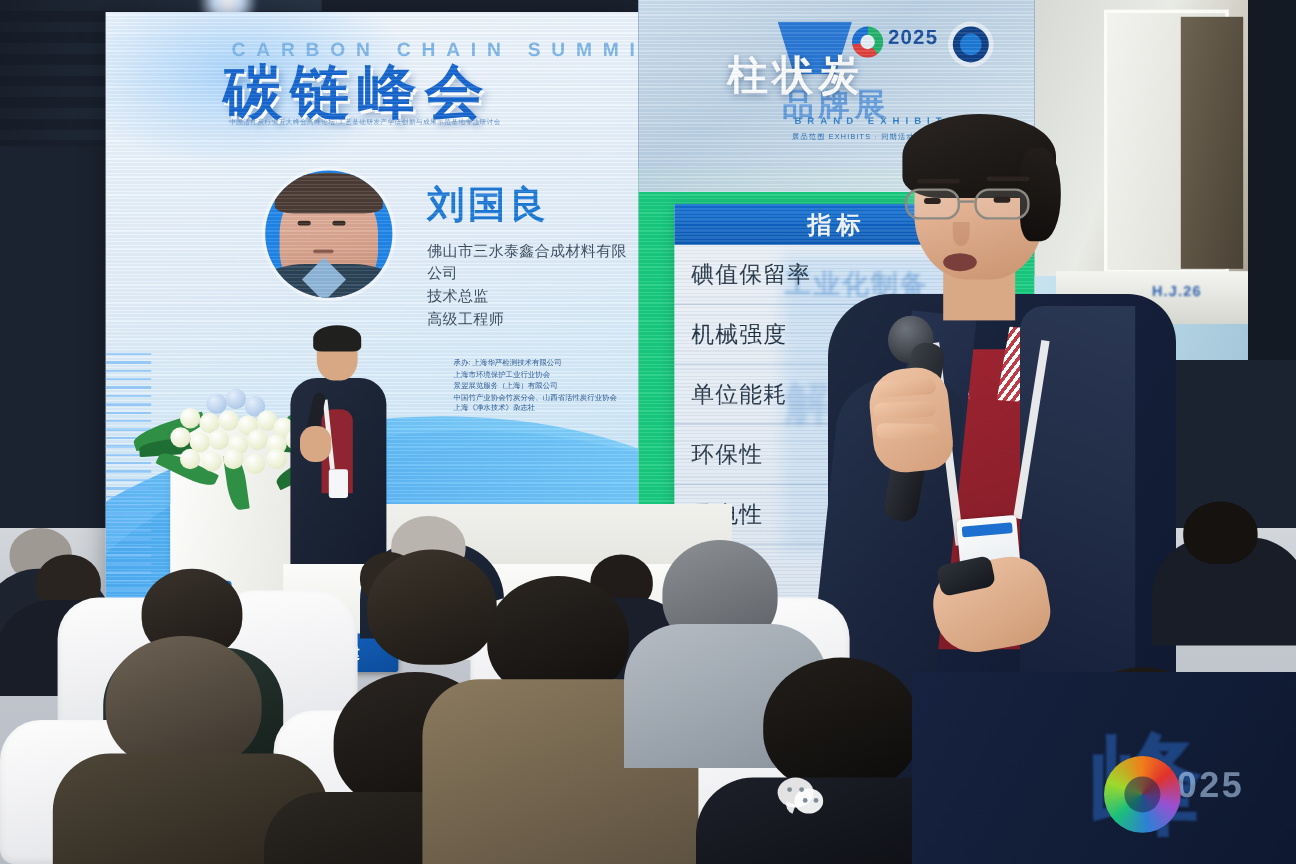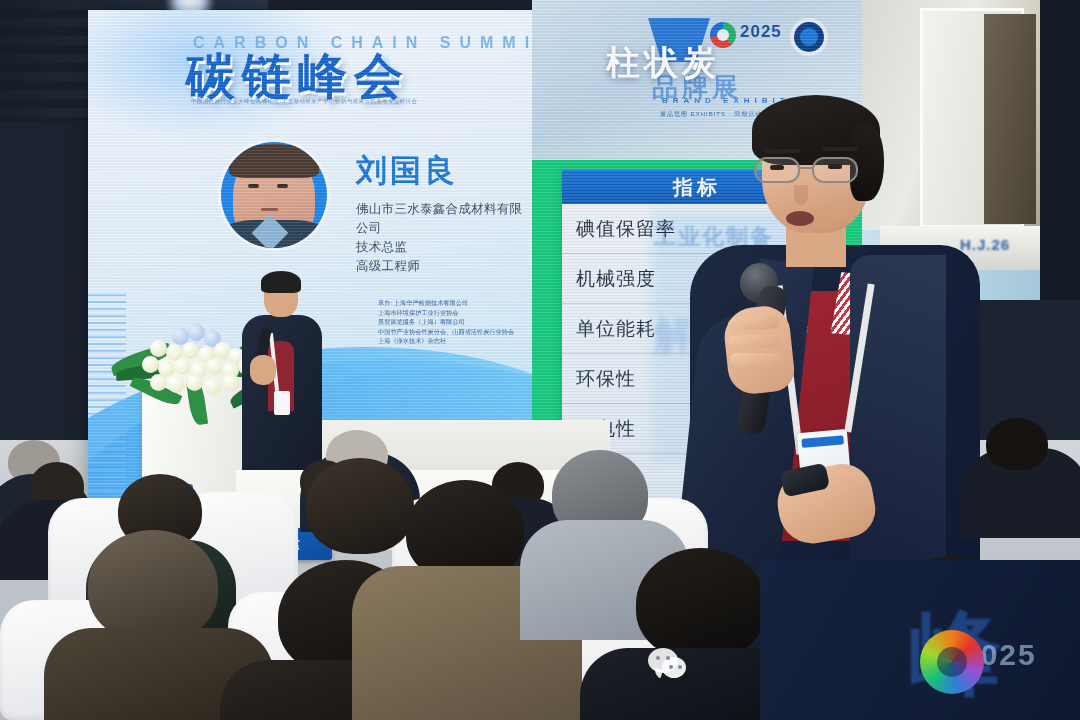--- a/index.html
+++ b/index.html
@@ -245,21 +245,21 @@
   }
   .wall-door{
     position:absolute; left:984px; top:14px; width:52px; height:210px;
     background:linear-gradient(100deg,#6d6352,#4a4235);
   }
   .wall-shelf{
     position:absolute; left:880px; top:226px; width:160px; height:44px;
     background:linear-gradient(180deg,#f4f5f1,#d5d6cf);
   }
   .wall-shelf-txt{
-    position:absolute; left:960px; top:236px; font-size:15px; font-weight:800;
+    position:absolute; left:960px; top:236px; font-size:12px; font-weight:800;
     color:#2d62ac; letter-spacing:1px; filter:blur(.8px);
   }
   .wall-dark{
     position:absolute; left:1040px; top:0; width:40px; height:300px;
     background:#141a23;
   }
   .banner-blue{
     position:absolute; left:862px; top:230px; width:218px; height:70px;
     background:linear-gradient(90deg,#bfe0f2,#9fd0ec);
     opacity:.8;

